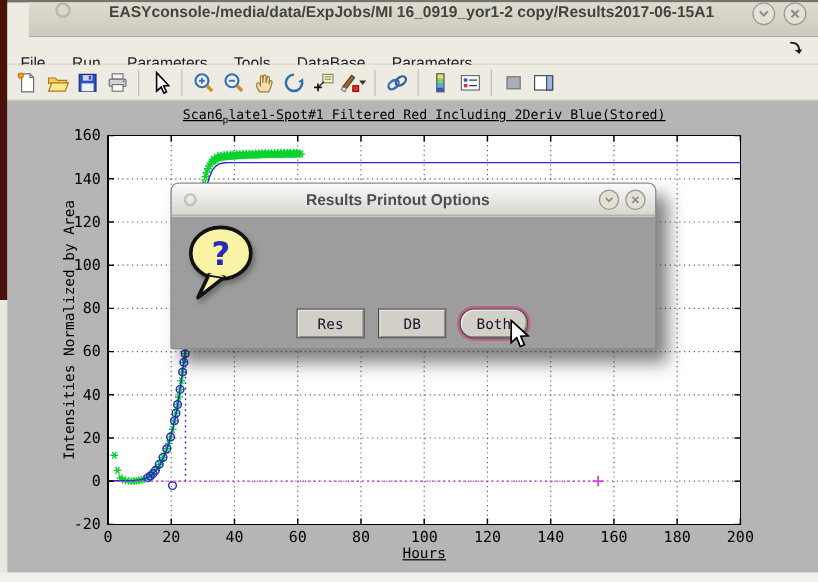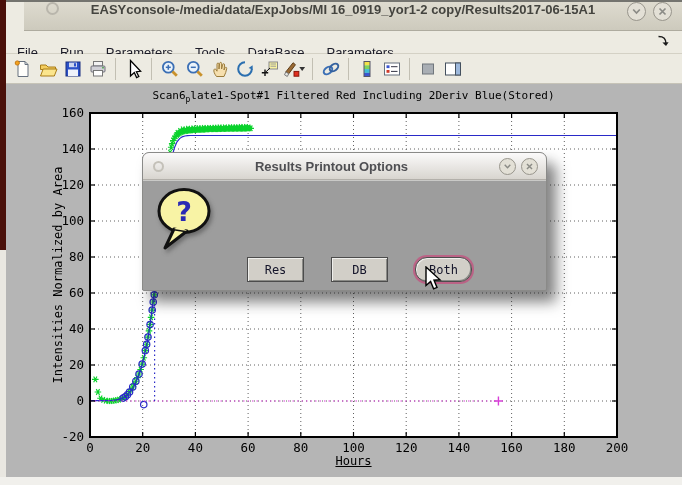--- a/index.html
+++ b/index.html
@@ -31,21 +31,21 @@
   .toolbar{position:absolute;left:6px;top:54px;right:0;height:30px;background:#edebe2;
     display:flex;align-items:center;padding-left:4px;border-bottom:1px solid #c6c3b7;box-sizing:border-box;}
   .tool-sep{width:1px;height:22px;background:#c2bfb3;margin:0 5px;}
   .tool-icon{width:25px;height:24px;display:flex;align-items:center;justify-content:center;}
   .tool-icon svg{display:block;}
 
   
   #figure-area{position:absolute;left:6px;top:84px;width:676px;height:393px;background:#b5b5b5;}
   #chart-svg{position:absolute;left:0;top:0;}
   .plot-title{position:absolute;left:84px;top:5px;width:527px;text-align:center;
-    font-family:"DejaVu Sans Mono",monospace;font-size:11px;color:#000;white-space:nowrap;}
+    font-family:"DejaVu Sans Mono",monospace;font-size:11px;color:#000;white-space:nowrap;text-decoration:underline;}
   .plot-title sub{font-size:8px;}
   .plot-xlabel{position:absolute;left:84px;top:370px;width:527px;text-align:center;
     font-family:"DejaVu Sans Mono",monospace;font-size:12px;color:#000;text-decoration:underline;}
   .plot-ylabel{position:absolute;left:-63px;top:184px;width:230px;text-align:center;
     transform:rotate(-90deg);font-family:"DejaVu Sans Mono",monospace;font-size:12px;color:#000;}
 
   
   .dialog{position:absolute;left:142px;top:152px;width:403px;background:#9d9d9d;
     border:1px solid #8a8a88;border-radius:7px 7px 2px 2px;
     box-shadow:9px 11px 14px rgba(25,25,25,.55);}
@@ -53,21 +53,21 @@
     border-radius:6px 6px 0 0;border-bottom:1px solid #b3b0aa;
     display:flex;align-items:center;}
   .dlg-circle{width:7px;height:7px;border:2px solid #c4c1b9;border-radius:50%;margin-left:10px;flex:0 0 auto;}
   .dlg-title{flex:1;text-align:center;font-size:13px;font-weight:bold;color:#4e4e52;}
   .dlg-btns{display:flex;gap:5px;margin-right:8px;}
   .dlg-btns .wbtn{width:17px;height:17px;}
   .dlg-body{position:relative;height:109px;background:#9d9d9d;border-top:1px solid #c9c9c7;border-radius:0 0 2px 2px;}
   .bubble{position:absolute;left:11px;top:4px;filter:drop-shadow(2px 3px 2px rgba(60,60,60,.5));}
   .dlg-msg{position:absolute;left:76px;top:36px;width:320px;
     font-family:"DejaVu Sans Mono",monospace;font-size:10px;color:#000;}
-  .dlg-buttons{position:absolute;left:104px;top:76px;display:flex;gap:27px;}
+  .dlg-buttons{position:absolute;left:104px;top:76px;display:flex;gap:11px;}
   .dlg-btn{font-family:"DejaVu Sans Mono",monospace;font-size:12px;color:#15152a;
     width:57px;height:25px;background:#d2cfc8;border:1px solid #4c4c4c;
     box-shadow:inset 1px 1px 0 #efefec, inset -1px -1px 0 #8a8a86;padding:0;}
   .dlg-btn.focused{box-shadow:0 0 0 2px #bb6386, inset 1px 1px 0 #efefec, inset -1px -1px 0 #8a8a86;border-radius:12px;}
 
   #mouse-cursor{position:absolute;left:424px;top:266px;z-index:50;}
 </style>
 </head>
 <body>
 

